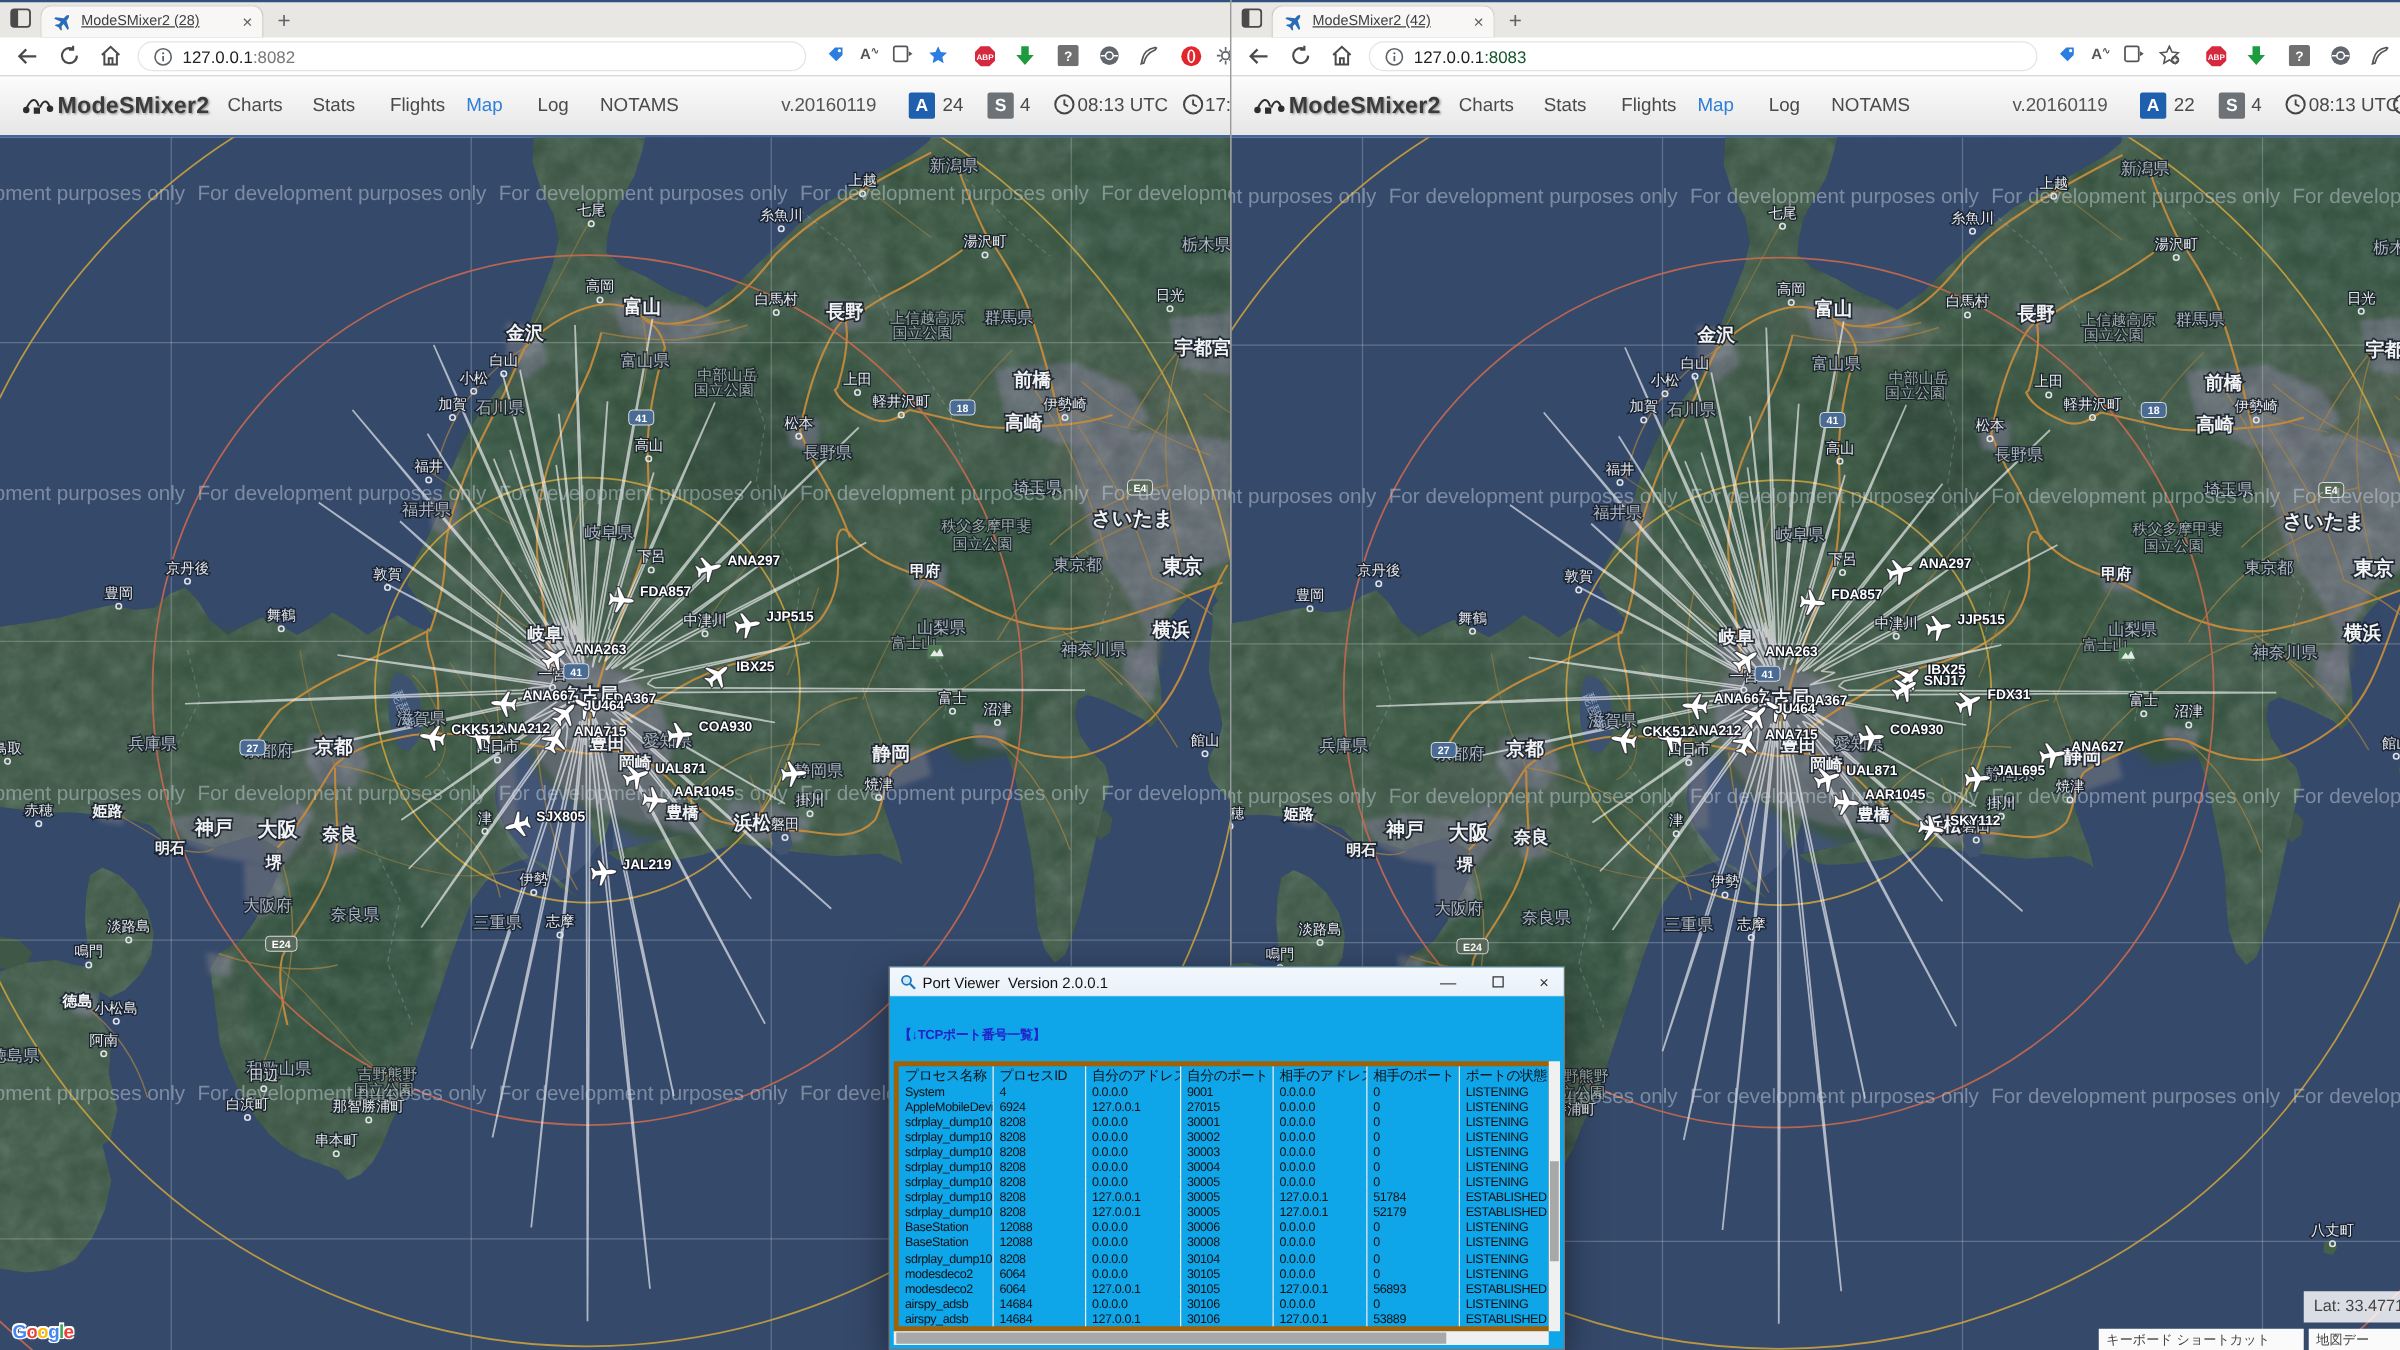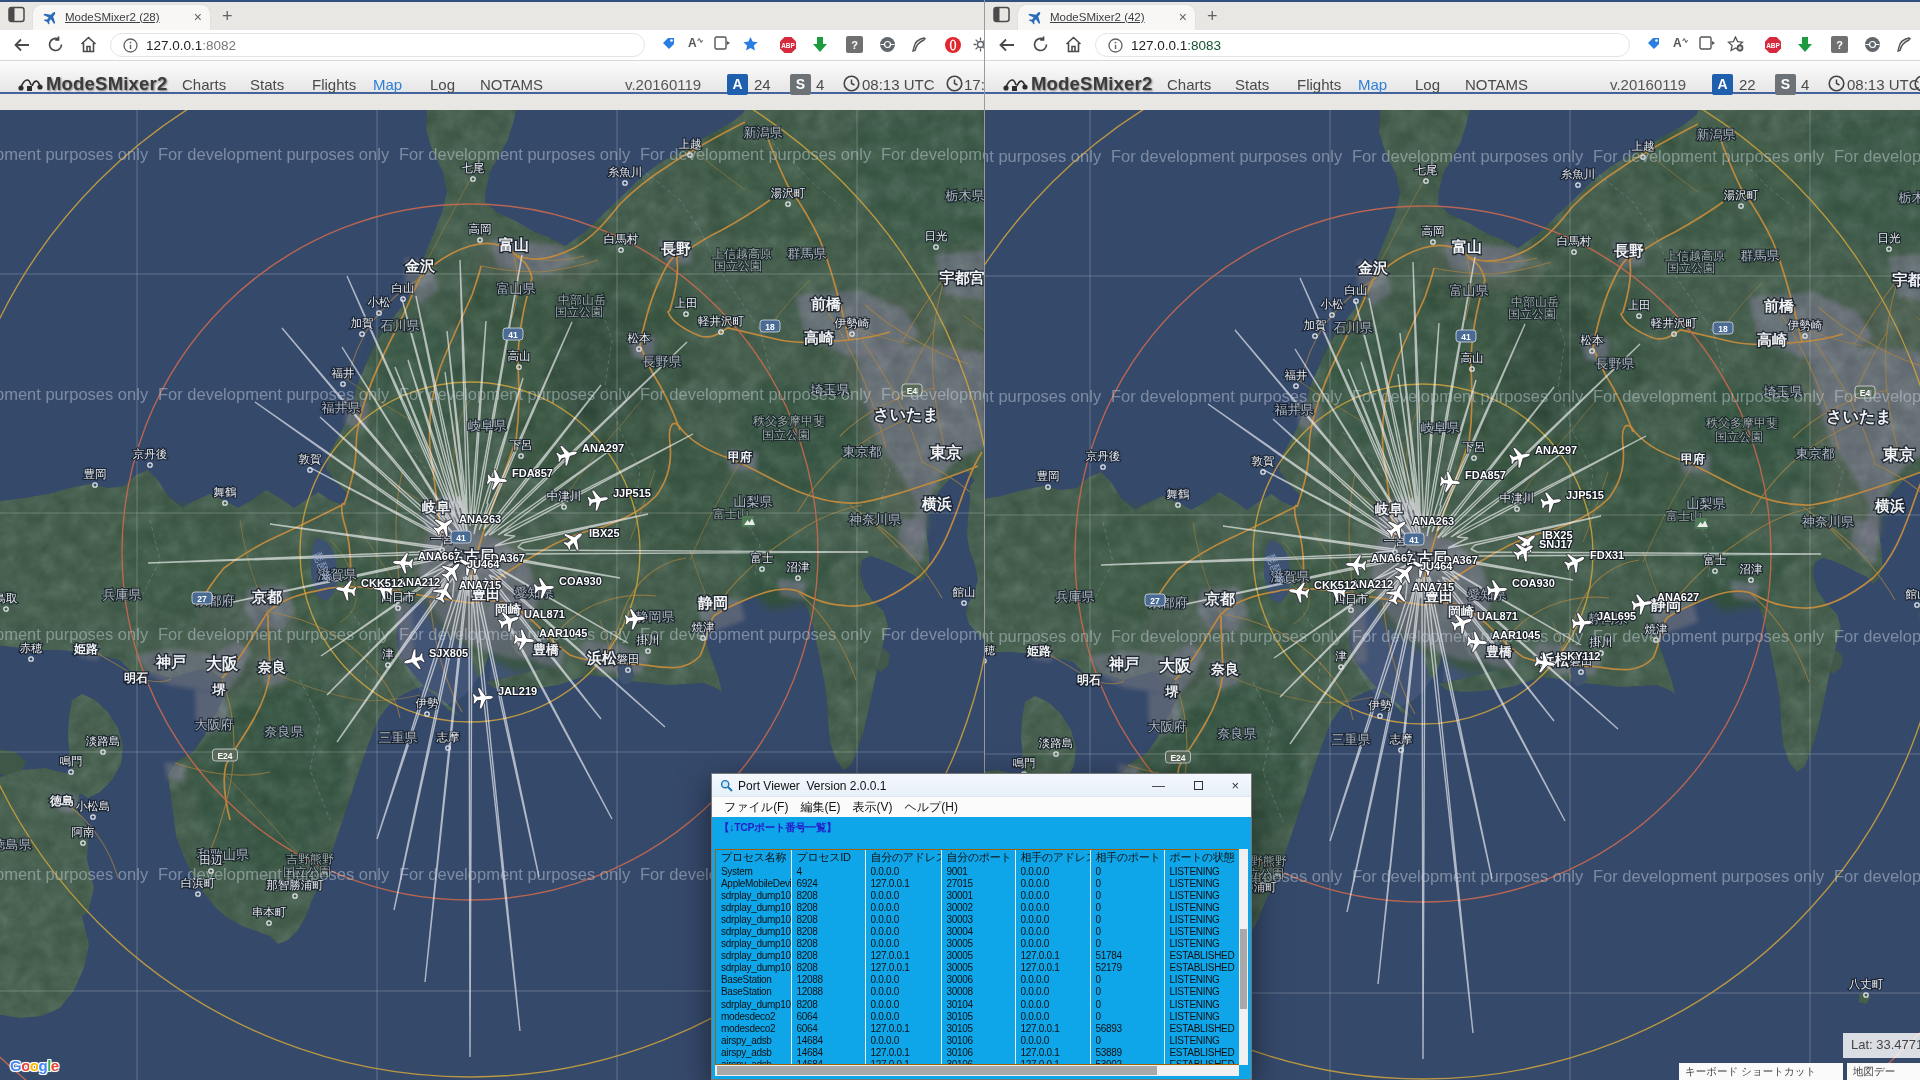--- a/index.html
+++ b/index.html
@@ -13,21 +13,21 @@
 .fav { position:absolute; left:10px; top:5px; }
 .tabtitle { position:absolute; left:32px; top:6px; font-size:11.5px; color:#3c4043;text-decoration:underline; }
 .tabclose { position:absolute; right:8px; top:4px; font-size:14px; color:#5f6368; }
 .newtab { position:absolute; left:222px; top:4px; font-size:18px; color:#5f6368; font-weight:300; }
 .toolbar { position:absolute; top:30px; left:0; right:0; height:30px; background:#fff; }
 .navic { position:absolute; top:5px; }
 .urlbar { position:absolute; left:110px; top:3px; width:535px; height:24px; background:#fff;
   border:1px solid #e4e4e4; border-radius:13px; display:flex; align-items:center; }
 .url { font-size:13.5px; color:#202124;text-align:center; }
 .ext { position:absolute; top:6px; width:20px; height:20px; }
-.navbar { position:absolute; top:60px; left:0; right:0; height:34px;
+.navbar { position:absolute; top:60px; left:0; right:0; height:50px;
   background:linear-gradient(#fcfcfc,#e6e6e6); border-top:1px solid #d8d8d8;
   border-bottom:2px solid #42639b; }
 .mmlogo { position:absolute; left:16px; top:12px; }
 .mmtext { font-size:18.5px; font-weight:bold; color:#3b3b3b; letter-spacing:0.2px;
   text-shadow:1px 1px 2px rgba(0,0,0,0.45); font-style:normal; }
 .nl { position:absolute; top:15px; font-size:15px; color:#4a4a4a; }
 .abox { position:absolute; top:13px; width:21px; height:21px; background:#1e5fae; color:#fff;
   font-weight:bold; font-size:14px; text-align:center; line-height:21px; border-radius:2px; }
 .sbox { position:absolute; top:13px; width:21px; height:21px; background:#6d7277; color:#fff;
   font-weight:bold; font-size:14px; text-align:center; line-height:21px; border-radius:2px; }
@@ -41,21 +41,21 @@
   font-size:10.5px; color:#444; padding:2px 0 0 6px; overflow:hidden; white-space:nowrap; }
 .pv { position:absolute; left:711px; top:773px; width:541px; height:307px; background:#0ea5e9; z-index:100;
   border:1px solid #777; box-shadow:0 10px 30px rgba(0,0,0,0.5); }
 .pvtitle { position:absolute; top:0; left:0; right:0; height:23px; background:linear-gradient(#f3f8fd,#e8f0f9);
   border-bottom:1px solid #e0e6ee; }
 .pvtitle .t { position:absolute; left:26px; top:5px; font-size:12px; color:#111; }
 .pvbtn { position:absolute; top:4px; font-size:13px; color:#333; z-index:5; }
 .pvmenu { position:absolute; top:23px; left:0; right:0; height:20px; background:#fbfbfb; font-size:12px; color:#111; }
 .pvmenu span { margin-left:12px; line-height:20px; display:inline-block; }
 .pvlink { position:absolute; top:47px; left:7px; font-size:10.5px; font-weight:bold; color:#2222cc; letter-spacing:-0.3px; }
-.pvtable { position:absolute; top:75px; left:3px; width:528px; bottom:14px; border:1px solid #a16207; overflow:hidden; }
+.pvtable { position:absolute; top:75px; left:3px; width:528px; bottom:14px; border:4px solid #a16207; overflow:hidden; }
 table.pt { border-collapse:collapse; table-layout:fixed; width:538px; font-size:10px; letter-spacing:-0.3px; color:#111; }
 table.pt td, table.pt th { border-right:1px solid #ececec; padding:0 0 0 5px; height:12.1px;
   overflow:hidden; white-space:nowrap; text-align:left; font-weight:normal; }
 table.pt th { height:14px; font-size:11px; }
 .pvsbv { position:absolute; right:3px; top:75px; width:9px; bottom:14px; background:#f0f0f0; }
 .pvsbv div { position:absolute; top:80px; left:1px; width:7px; height:80px; background:#a8a8a8; }
 .pvsbh { position:absolute; left:3px; right:12px; bottom:3px; height:11px; background:#f0f0f0; }
 .pvsbh div { position:absolute; left:2px; top:1px; width:440px; height:9px; background:#a8a8a8; }
 .sep { position:absolute; left:984px; top:0; width:1px; height:1080px; background:#9a9a9a; z-index:50; }
 svg text { font-family:"Liberation Sans", sans-serif; }
@@ -713,21 +713,20 @@
   <div class="pvtitle">
     <svg width="13" height="13" viewBox="0 0 13 13" style="position:absolute;left:8px;top:5px">
         <circle cx="5.2" cy="5.2" r="3.6" fill="#cde8f5" stroke="#1b75bc" stroke-width="1.4"></circle>
         <path d="M8,8 L12,12" stroke="#1b75bc" stroke-width="1.9"></path>
       </svg>
     <span class="t">Port Viewer&nbsp; Version 2.0.0.1</span>
     <span class="pvbtn" style="right:86px">—</span>
     <span class="pvbtn" style="right:48px;top:7px;width:9px;height:9px;border:1.2px solid #333;display:inline-block"></span>
     <span class="pvbtn" style="right:12px">×</span>
   </div>
-  <div class="pvmenu"><span>ファイル(F)</span><span>編集(E)</span><span>表示(V)</span><span>ヘルプ(H)</span></div>
   <div class="pvlink">【↓TCPポート番号一覧】</div>
   <div class="pvtable">
     <table class="pt">
       <colgroup>
           <col style="width:75px">
           <col style="width:74px">
           <col style="width:76px">
           <col style="width:74px">
           <col style="width:75px">
           <col style="width:74px">

